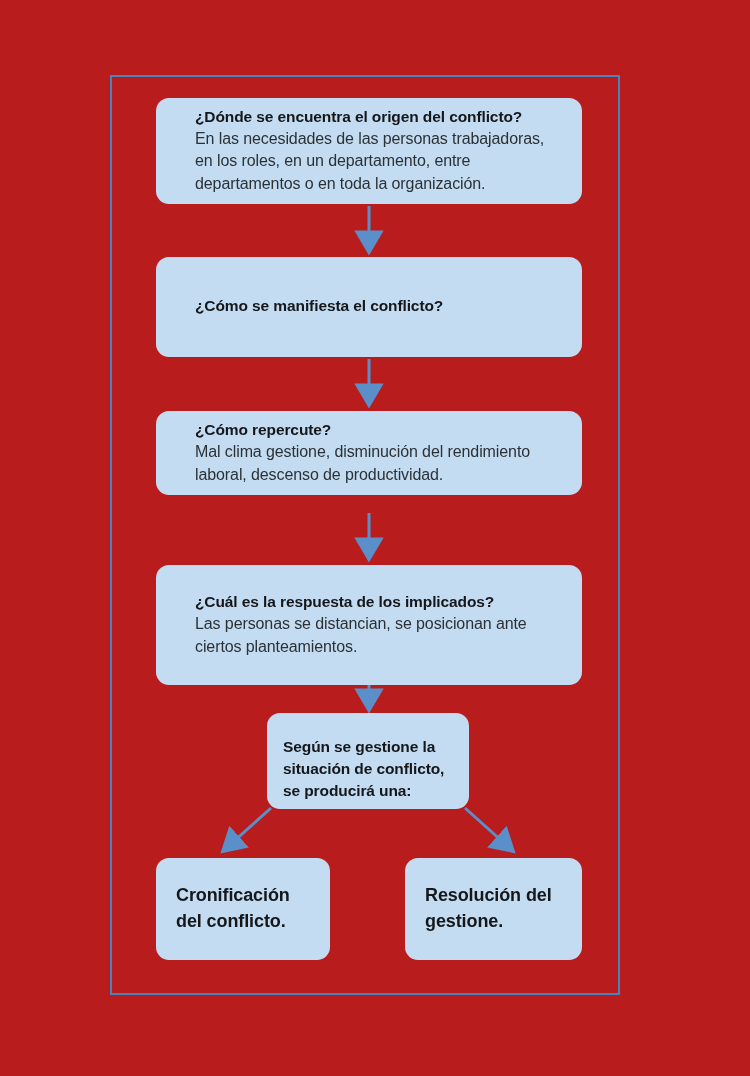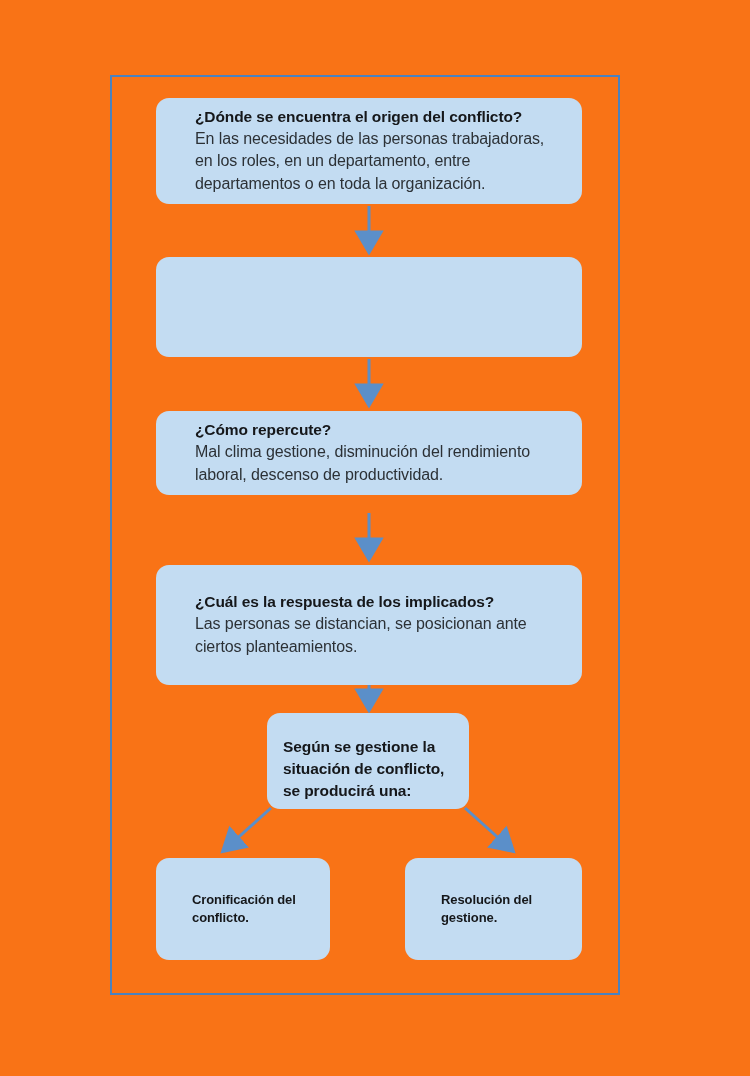--- a/index.html
+++ b/index.html
@@ -14,21 +14,21 @@
     position: relative;
     overflow: hidden;
   }
 
   #canvas {
     position: absolute;
     left: 0;
     top: 0;
     width: 750px;
     height: 1076px;
-    background: #f97316;
+    background: #b91c1c;
   }
 
   
   #frame {
     position: absolute;
     left: 110px;
     top: 75px;
     width: 510px;
     height: 920px;
     border: 2px solid #4a82c0;
@@ -91,23 +91,23 @@
 
   
   .terminal {
     top: 858px;
     height: 102px;
     padding: 0 16px 0 20px;
   }
   #node-cronificacion { left: 156px; width: 174px; }
   #node-resolucion    { left: 405px; width: 177px; }
   .terminal .title {
-    font-size: 13px;
+    font-size: 18px;
     line-height: 1.42;
-    margin: 16px;
+    margin: 0;
   }
 
   
   #connectors {
     position: absolute;
     left: 0;
     top: 0;
     width: 750px;
     height: 1076px;
     pointer-events: none;
@@ -147,20 +147,21 @@
       <line x1="465" y1="808" x2="504" y2="843" stroke="#5b8fc9" stroke-width="3" marker-end="url(#ah)"></line>
     </g>
   </svg>
 
   <div class="node stage" id="node-origen">
     <p class="title">¿Dónde se encuentra el origen del conflicto?</p>
     <p class="body">En las necesidades de las personas trabajadoras, en los roles, en un departamento, entre departamentos o en toda la organización.</p>
   </div>
 
   <div class="node stage" id="node-manifiesta">
+    <p class="title">¿Cómo se manifiesta el conflicto?</p>
   </div>
 
   <div class="node stage" id="node-repercute">
     <p class="title">¿Cómo repercute?</p>
     <p class="body">Mal clima gestione, disminución del rendimiento laboral, descenso de productividad.</p>
   </div>
 
   <div class="node stage" id="node-respuesta">
     <p class="title">¿Cuál es la respuesta de los implicados?</p>
     <p class="body">Las personas se distancian, se posicionan ante ciertos planteamientos.</p>

